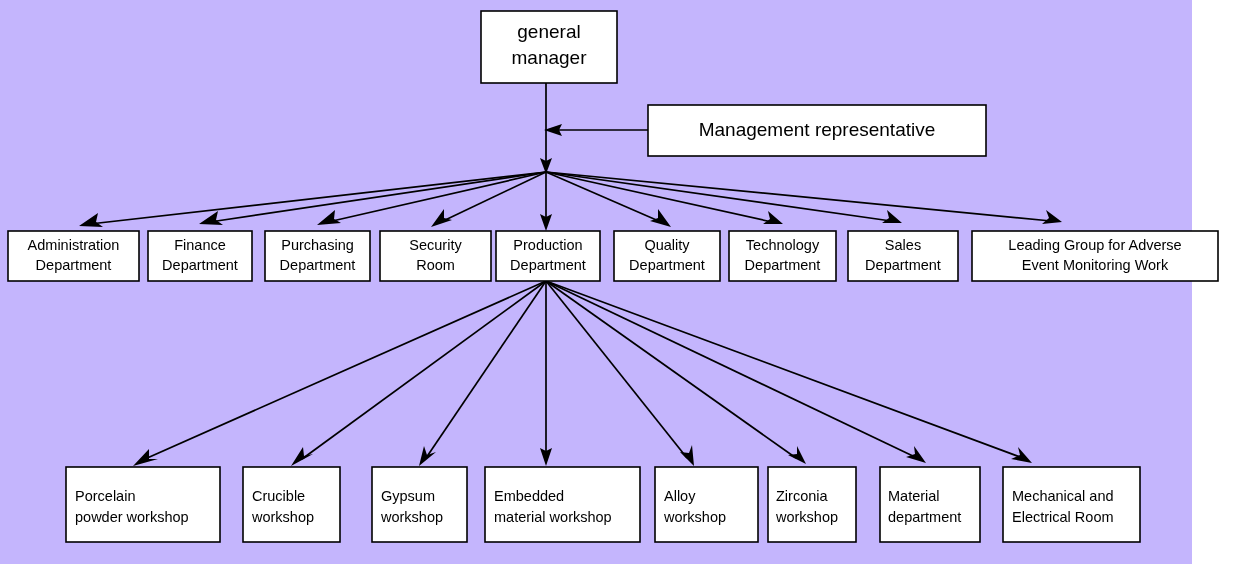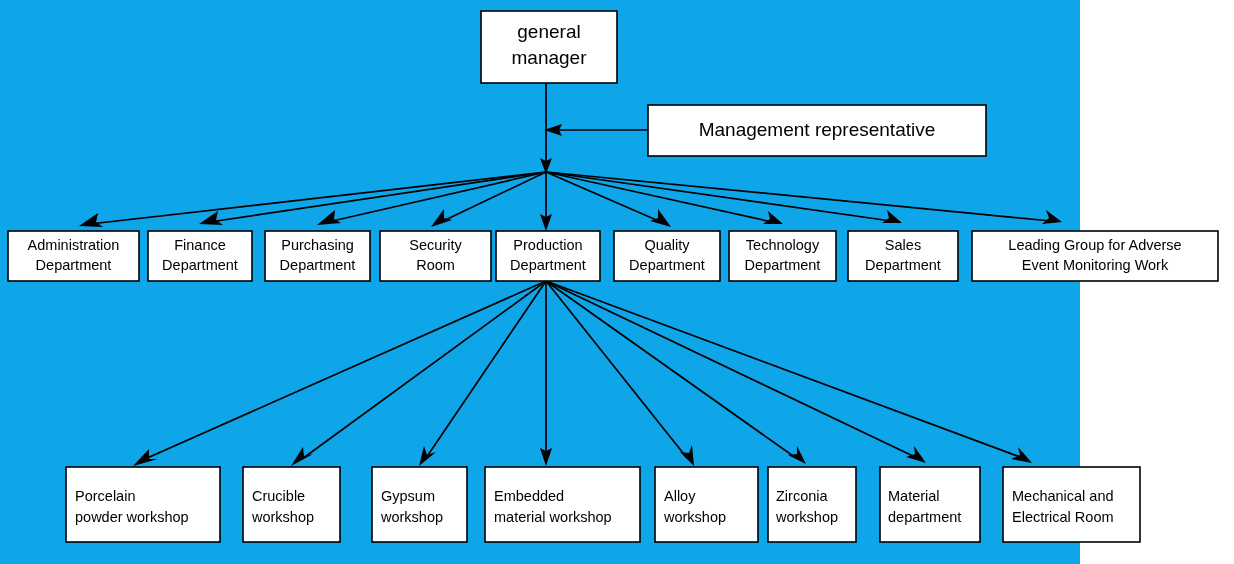--- a/index.html
+++ b/index.html
@@ -2,23 +2,23 @@
 <html><head>
 <meta charset="utf-8">
 <style>
   html, body {
     margin: 0;
     padding: 0;
     background: #ffffff;
   }
   #chart-root {
     position: relative;
-    width: 1080px;
+    width: 1192px;
     height: 564px;
-    background: #0ea5e9;
+    background: #c4b5fd;
     font-family: "Liberation Sans", sans-serif;
   }
   svg.diagram {
     position: absolute;
     top: 0;
     left: 0;
     width: 1234px;
     height: 564px;
   }
   .node-box {

